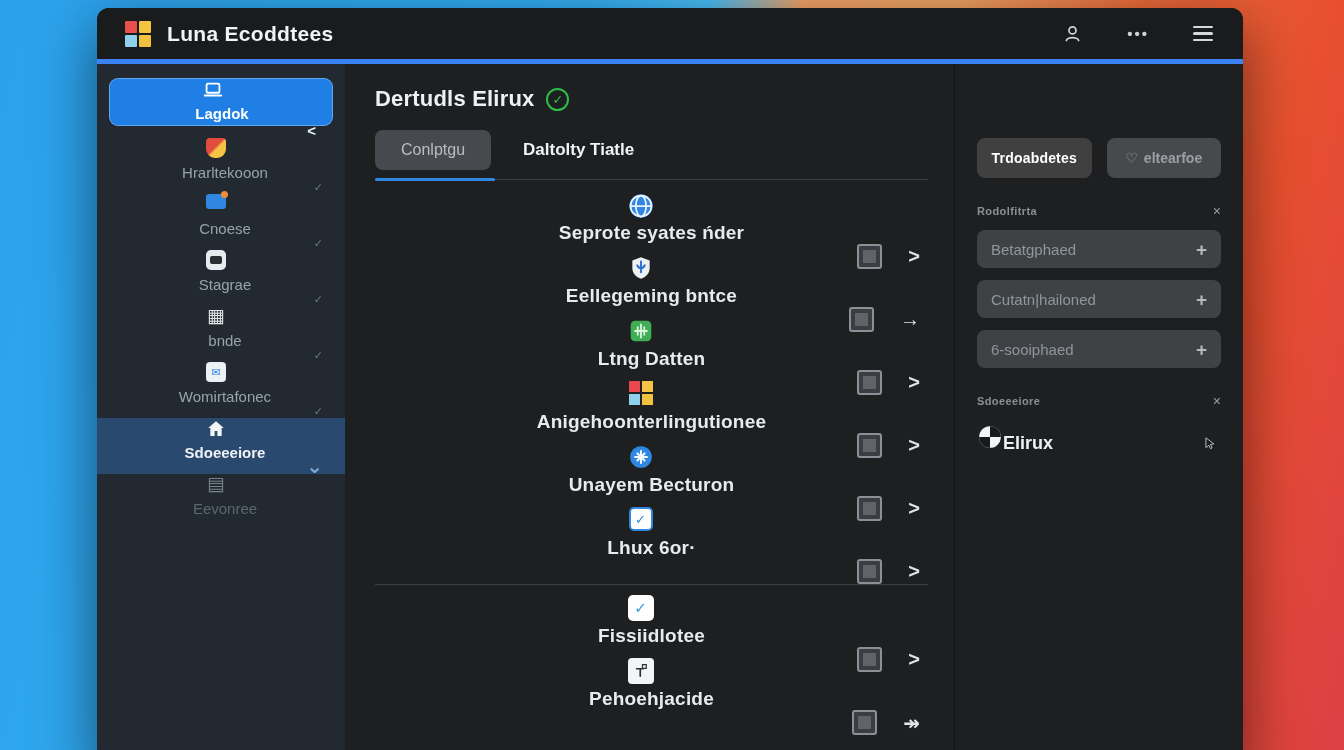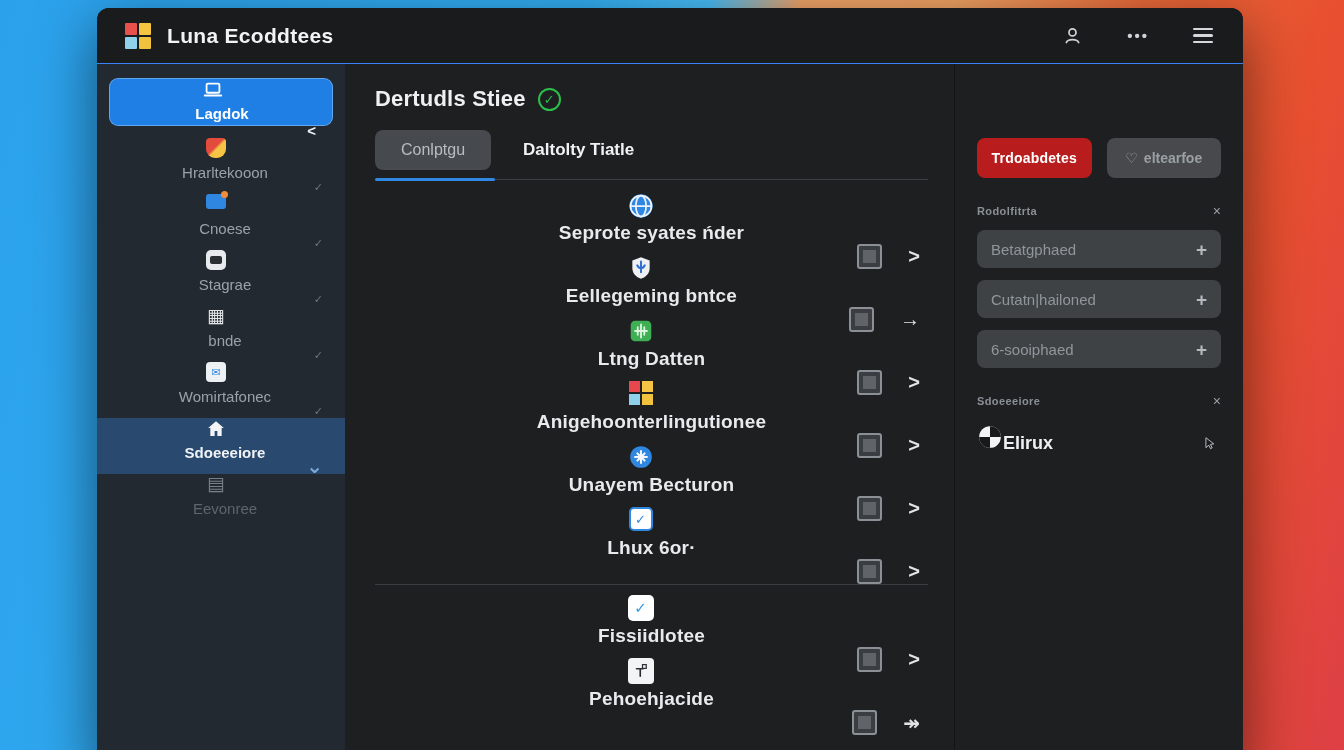--- a/index.html
+++ b/index.html
@@ -14,21 +14,21 @@
   .window{
     position:absolute; left:97px; top:8px; width:1146px; height:760px;
     background:#1d1f21; border-radius:12px 12px 0 0;
     box-shadow:0 18px 60px rgba(0,0,0,.55);
     display:flex; flex-direction:column; overflow:hidden;
   }
   
   .titlebar{
     height:56px; flex:0 0 56px; background:#1a1b1d;
     display:flex; align-items:center; padding:0 30px 0 28px;
-    border-bottom:1px solid #3b82f6;
+    border-bottom:5px solid #3b82f6;
   }
   .app-logo{ width:26px; height:26px; display:grid;
     grid-template-columns:1fr 1fr; grid-template-rows:1fr 1fr; gap:2px; }
   .app-logo i{ display:block; border-radius:1px; }
   .app-logo i:nth-child(1){ background:#e8504b; }
   .app-logo i:nth-child(2){ background:#f5c542; }
   .app-logo i:nth-child(3){ background:#8fd0ea; }
   .app-logo i:nth-child(4){ background:#f0c23e; }
   .app-title{ color:#f2f3f4; font-size:21px; font-weight:700; margin-left:16px; letter-spacing:.3px; }
   .titlebar-right{ margin-left:auto; display:flex; align-items:center; gap:44px; }
@@ -97,21 +97,21 @@
   .win-grid i:nth-child(1){ background:#e8484d; }
   .win-grid i:nth-child(2){ background:#f6c445; }
   .win-grid i:nth-child(3){ background:#8fd0ea; }
   .win-grid i:nth-child(4){ background:#f0c23e; }
   .flag-box{ width:26px; height:26px; background:#f2f4f5; border-radius:4px;
     display:flex; align-items:center; justify-content:center; }
   
   .rpanel{ width:289px; flex:0 0 289px; border-left:1px solid #121416;
     padding:74px 22px 0 22px; background:#1d1f21; }
   .rp-buttons{ display:flex; gap:15px; }
-  .btn-primary{ flex:1; height:40px; background:#b91c1c; color:#fff; border:none; border-radius:8px;
+  .btn-primary{ flex:1; height:40px; background:#404040; color:#fff; border:none; border-radius:8px;
     font-family:inherit; font-size:14px; font-weight:700; letter-spacing:.2px; cursor:pointer; }
   .btn-secondary{ flex:1; height:40px; background:#47494c; color:#9aa0a5; border:none; border-radius:8px;
     font-family:inherit; font-size:14px; font-weight:600; cursor:pointer;
     display:flex; align-items:center; justify-content:center; gap:6px; }
   .rp-sec-head{ display:flex; align-items:center; margin-top:26px; }
   .rp-sec-title{ color:#8a9096; font-size:11px; font-weight:600; letter-spacing:.4px; }
   .rp-close{ margin-left:auto; color:#9aa0a5; font-size:14px; cursor:pointer; line-height:1; }
   .rp-row{ margin-top:12px; height:38px; background:#3f4245; border-radius:8px;
     display:flex; align-items:center; padding:0 14px; cursor:pointer; }
   .rp-row .rp-label{ color:#8f969c; font-size:15px; }
@@ -212,21 +212,21 @@
       </div>
 
       <div class="side-item dim">
         <span class="icon si-kbd">▤</span>
         <span>Eevonree</span>
       </div>
     </div>
 
     <div class="main">
       <div class="main-heading">
-        <h1>Dertudls Stiee</h1>
+        <h1>Dertudls Elirux</h1>
         <span class="badge-ok">✓</span>
       </div>
 
       <div class="tabs">
         <span class="tab-pill">Conlptgu</span>
         <span class="tab-plain">Daltolty Tiatle</span>
         <span class="tab-underline"></span>
       </div>
 
       <div class="rowlist">

